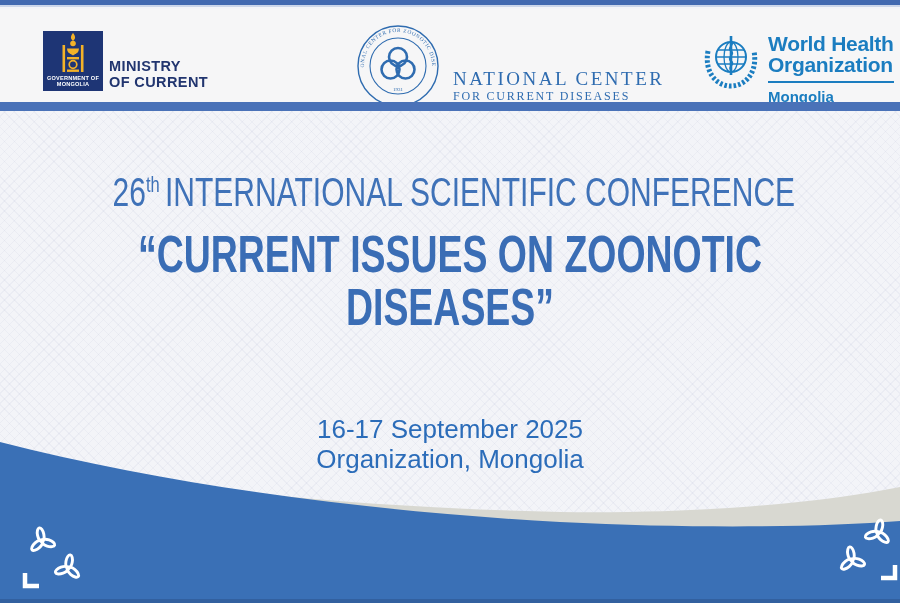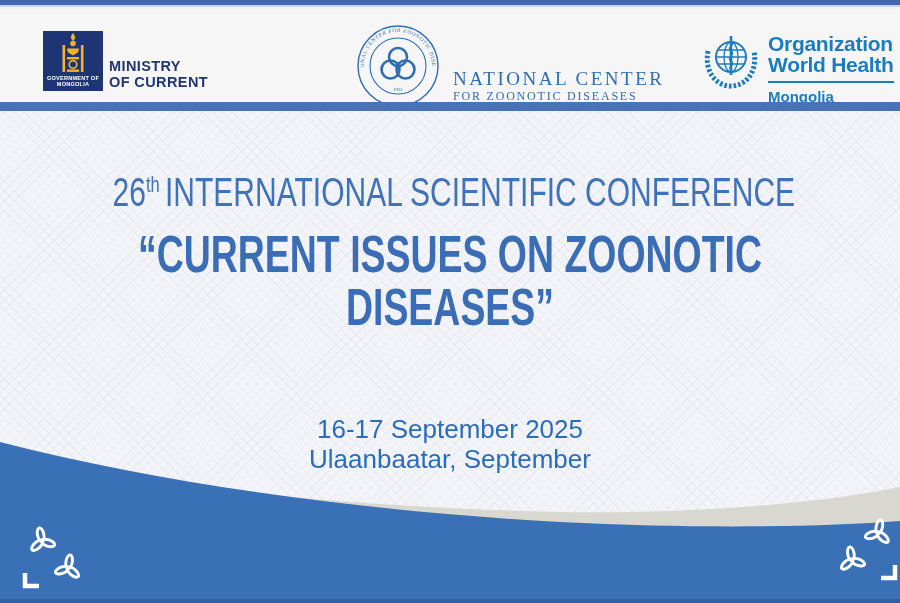--- a/index.html
+++ b/index.html
@@ -105,21 +105,21 @@
         </text>
         <g style="fill:none;stroke:var(--nczdBlue);stroke-width:2.6">
           <circle cx="42" cy="33" r="9"></circle>
           <circle cx="34.5" cy="45.5" r="9"></circle>
           <circle cx="49.5" cy="45.5" r="9"></circle>
         </g>
         <text x="42" y="66.5" font-size="5" text-anchor="middle" style="fill:var(--nczdBlue);font-family:'Liberation Serif',serif">1931</text>
       </svg>
       <div class="nczd-text">
         <div class="nczd-line1">NATIONAL CENTER</div>
-        <div class="nczd-line2">FOR ZOONOTIC DISEASES</div>
+        <div class="nczd-line2">FOR CURRENT DISEASES</div>
       </div>
     </div>
 
     <div class="who-group">
       <svg width="58" height="62" viewBox="0 0 58 62">
         <defs>
             <clipPath id="globeClip">
               <circle cx="28" cy="24" r="15"></circle>
             </clipPath>
           </defs>
@@ -128,22 +128,22 @@
           <line x1="13" y1="17" x2="43" y2="17"></line>
           <line x1="13" y1="24" x2="43" y2="24"></line>
           <line x1="13" y1="31" x2="43" y2="31"></line>
           <ellipse cx="28" cy="24" rx="7" ry="15"></ellipse>
         </g>
         <line x1="28" y1="3" x2="28" y2="42" style="stroke:var(--whoBlue);stroke-width:2.6"></line>
         <path d="M28,8 C33,11 23,15 28,18 C33,21 23,25 28,28 C33,31 24,34 28,37" style="fill:none;stroke:var(--whoBlue);stroke-width:1.6"></path>
         <path d="M5,18 C1,40 14,53 28,53 C42,53 55,40 51,18" style="fill:none;stroke:var(--whoBlue);stroke-width:5;stroke-dasharray:2.6 2"></path>
       </svg>
       <div class="who-text">
+        <div class="who-name">World Health</div>
         <div class="who-name">Organization</div>
-        <div class="who-name">World Health</div>
         <div class="who-rule"></div>
         <div class="who-country">Mongolia</div>
       </div>
     </div>
   </div>
 
   <div class="divider-bar"></div>
 
   <div class="body-area"></div>
 
@@ -151,21 +151,21 @@
     <span>26</span><sup>th</sup><span class="rest">INTERNATIONAL SCIENTIFIC CONFERENCE</span>
   </div>
 
   <div class="title">
     <div>“CURRENT ISSUES ON ZOONOTIC</div>
     <div>DISEASES”</div>
   </div>
 
   <div class="date-block">
     <div>16-17 September 2025</div>
-    <div>Ulaanbaatar, September</div>
+    <div>Organization, Mongolia</div>
   </div>
 
   <svg class="wave" viewBox="0 430 900 173" preserveAspectRatio="none">
     <path d="M0,455 C180,492 380,508 560,512 C700,514 820,503 900,487 L900,603 L0,603 Z" style="fill:var(--waveGray)"></path>
     <path d="M0,442 C180,488 380,512 560,522 C700,529 820,527 900,521 L900,603 L0,603 Z" style="fill:var(--waveBlue)"></path>
     <rect x="0" y="599" width="900" height="4" style="fill:var(--bottomBar)"></rect>
   </svg>
 
   <svg class="ornament left" viewBox="0 0 84 74">
     <g style="stroke:var(--ornamentWhite);fill:none;stroke-width:5">

